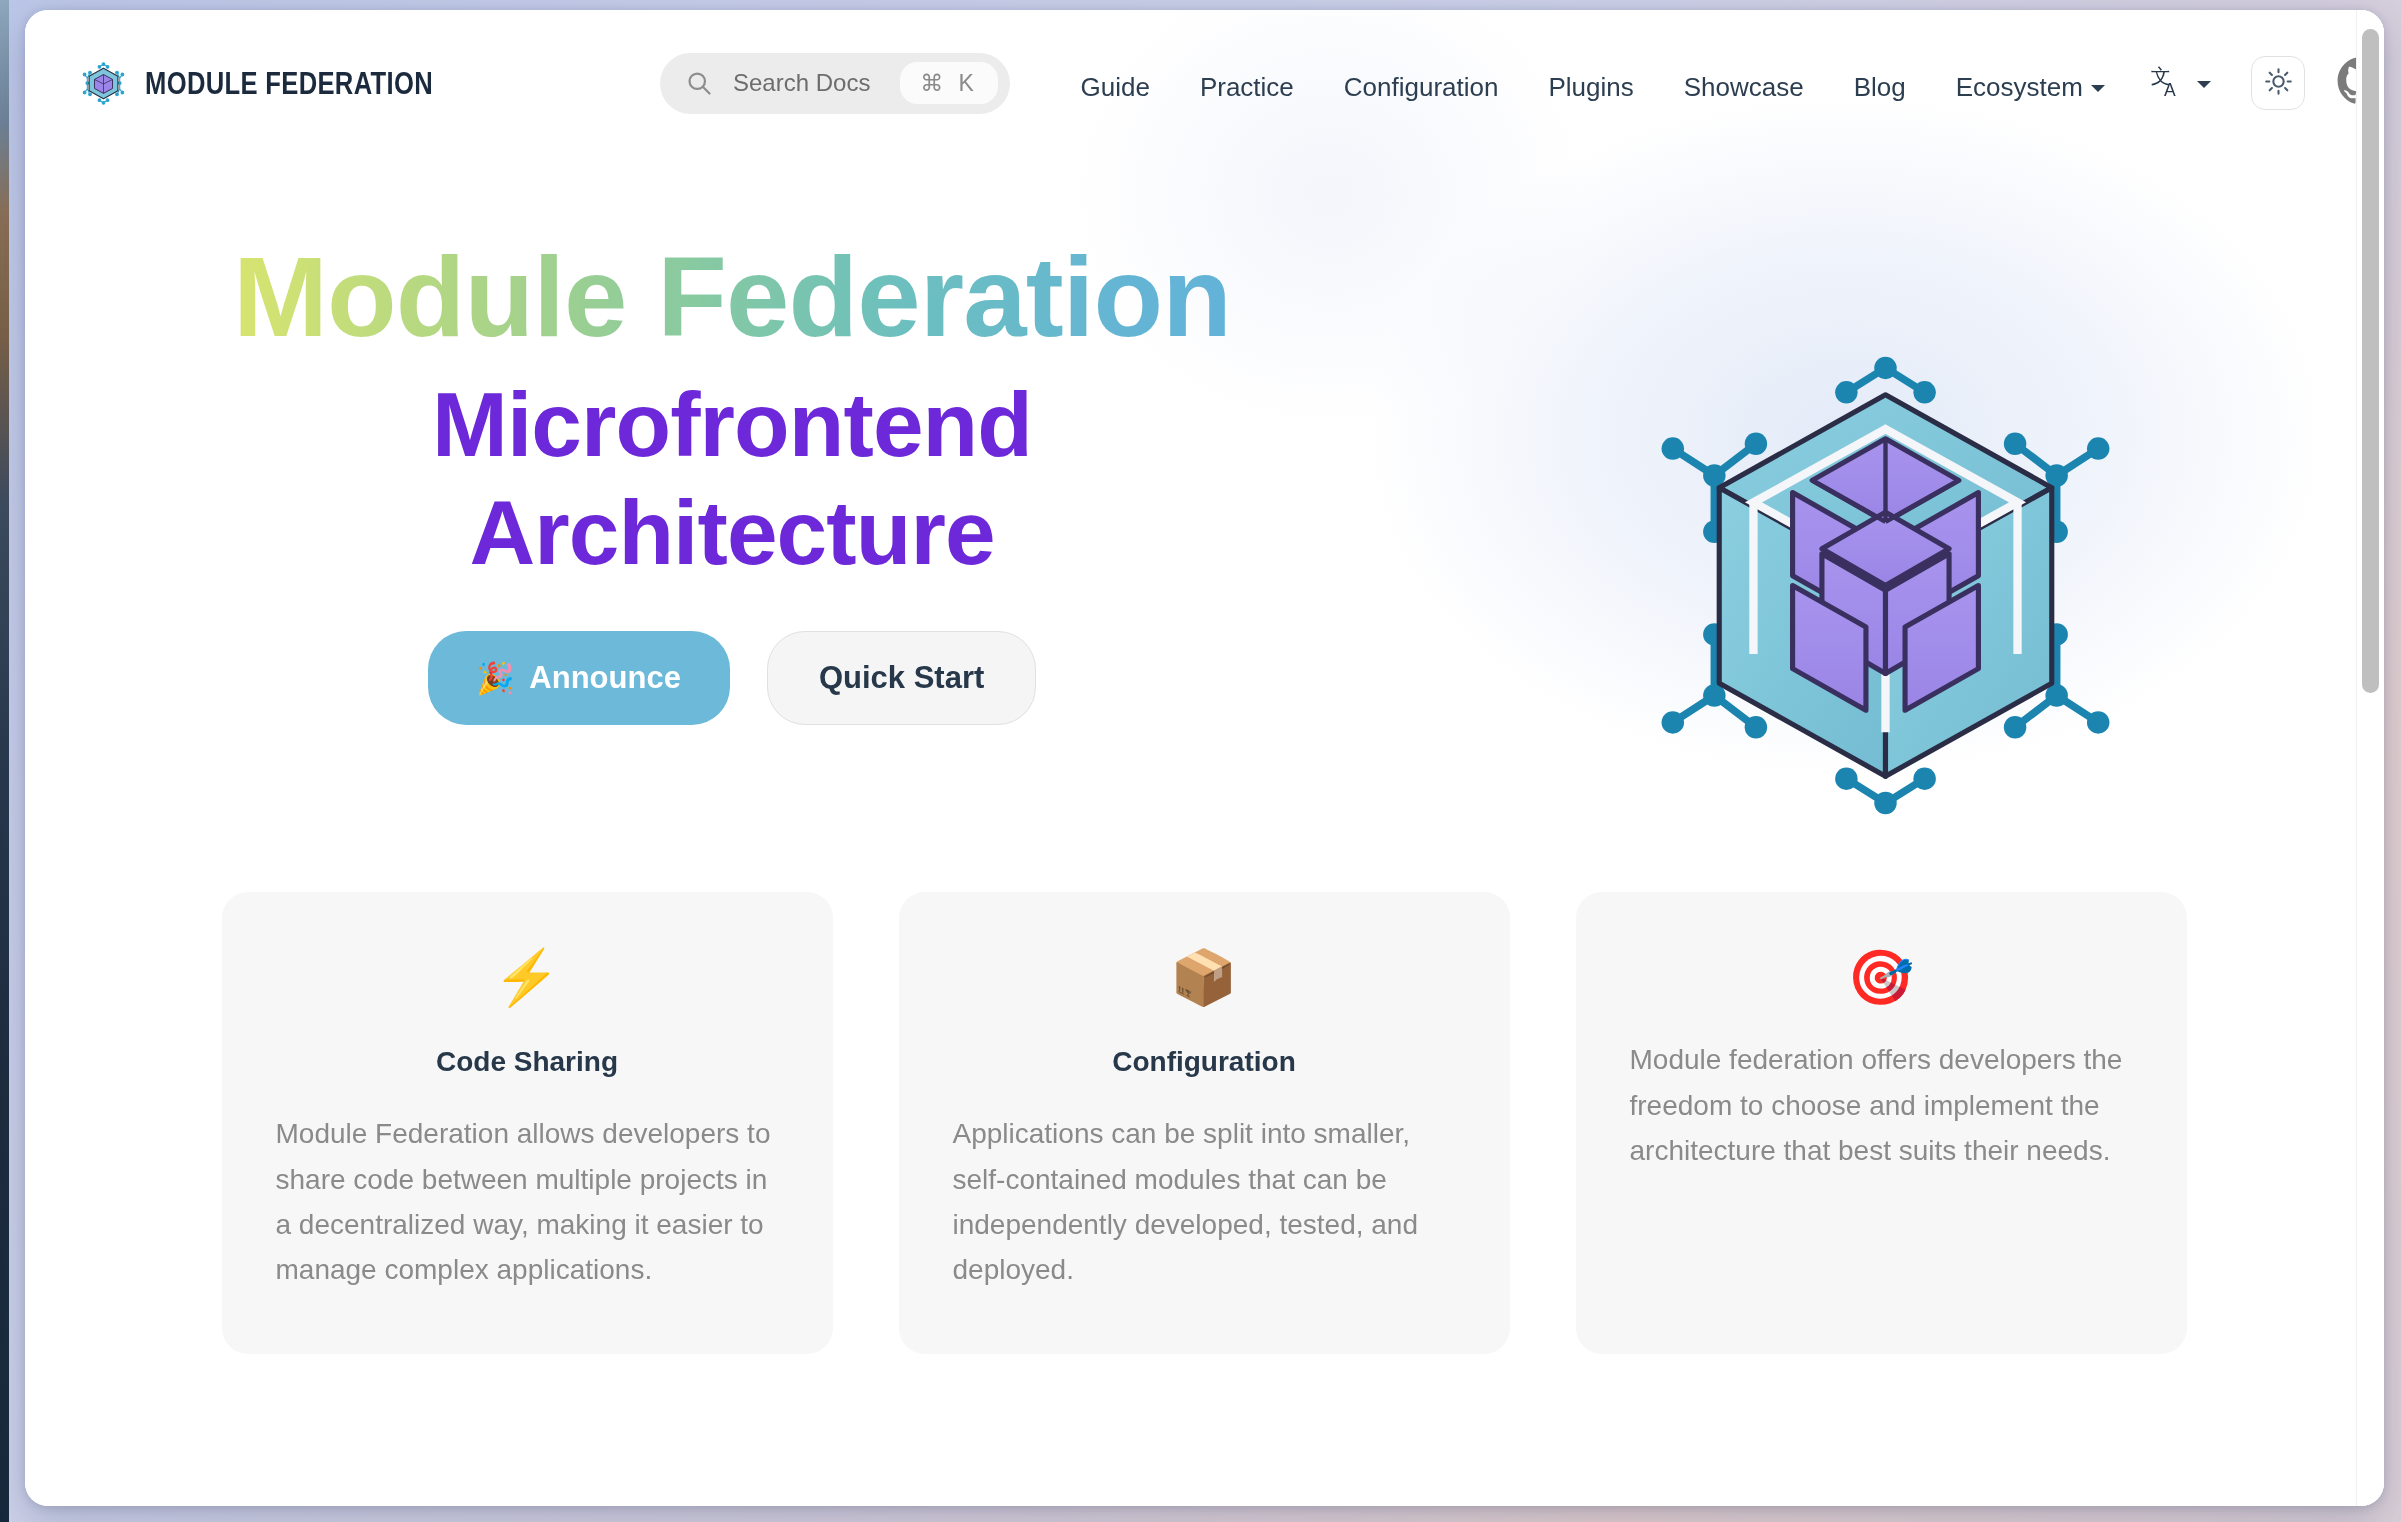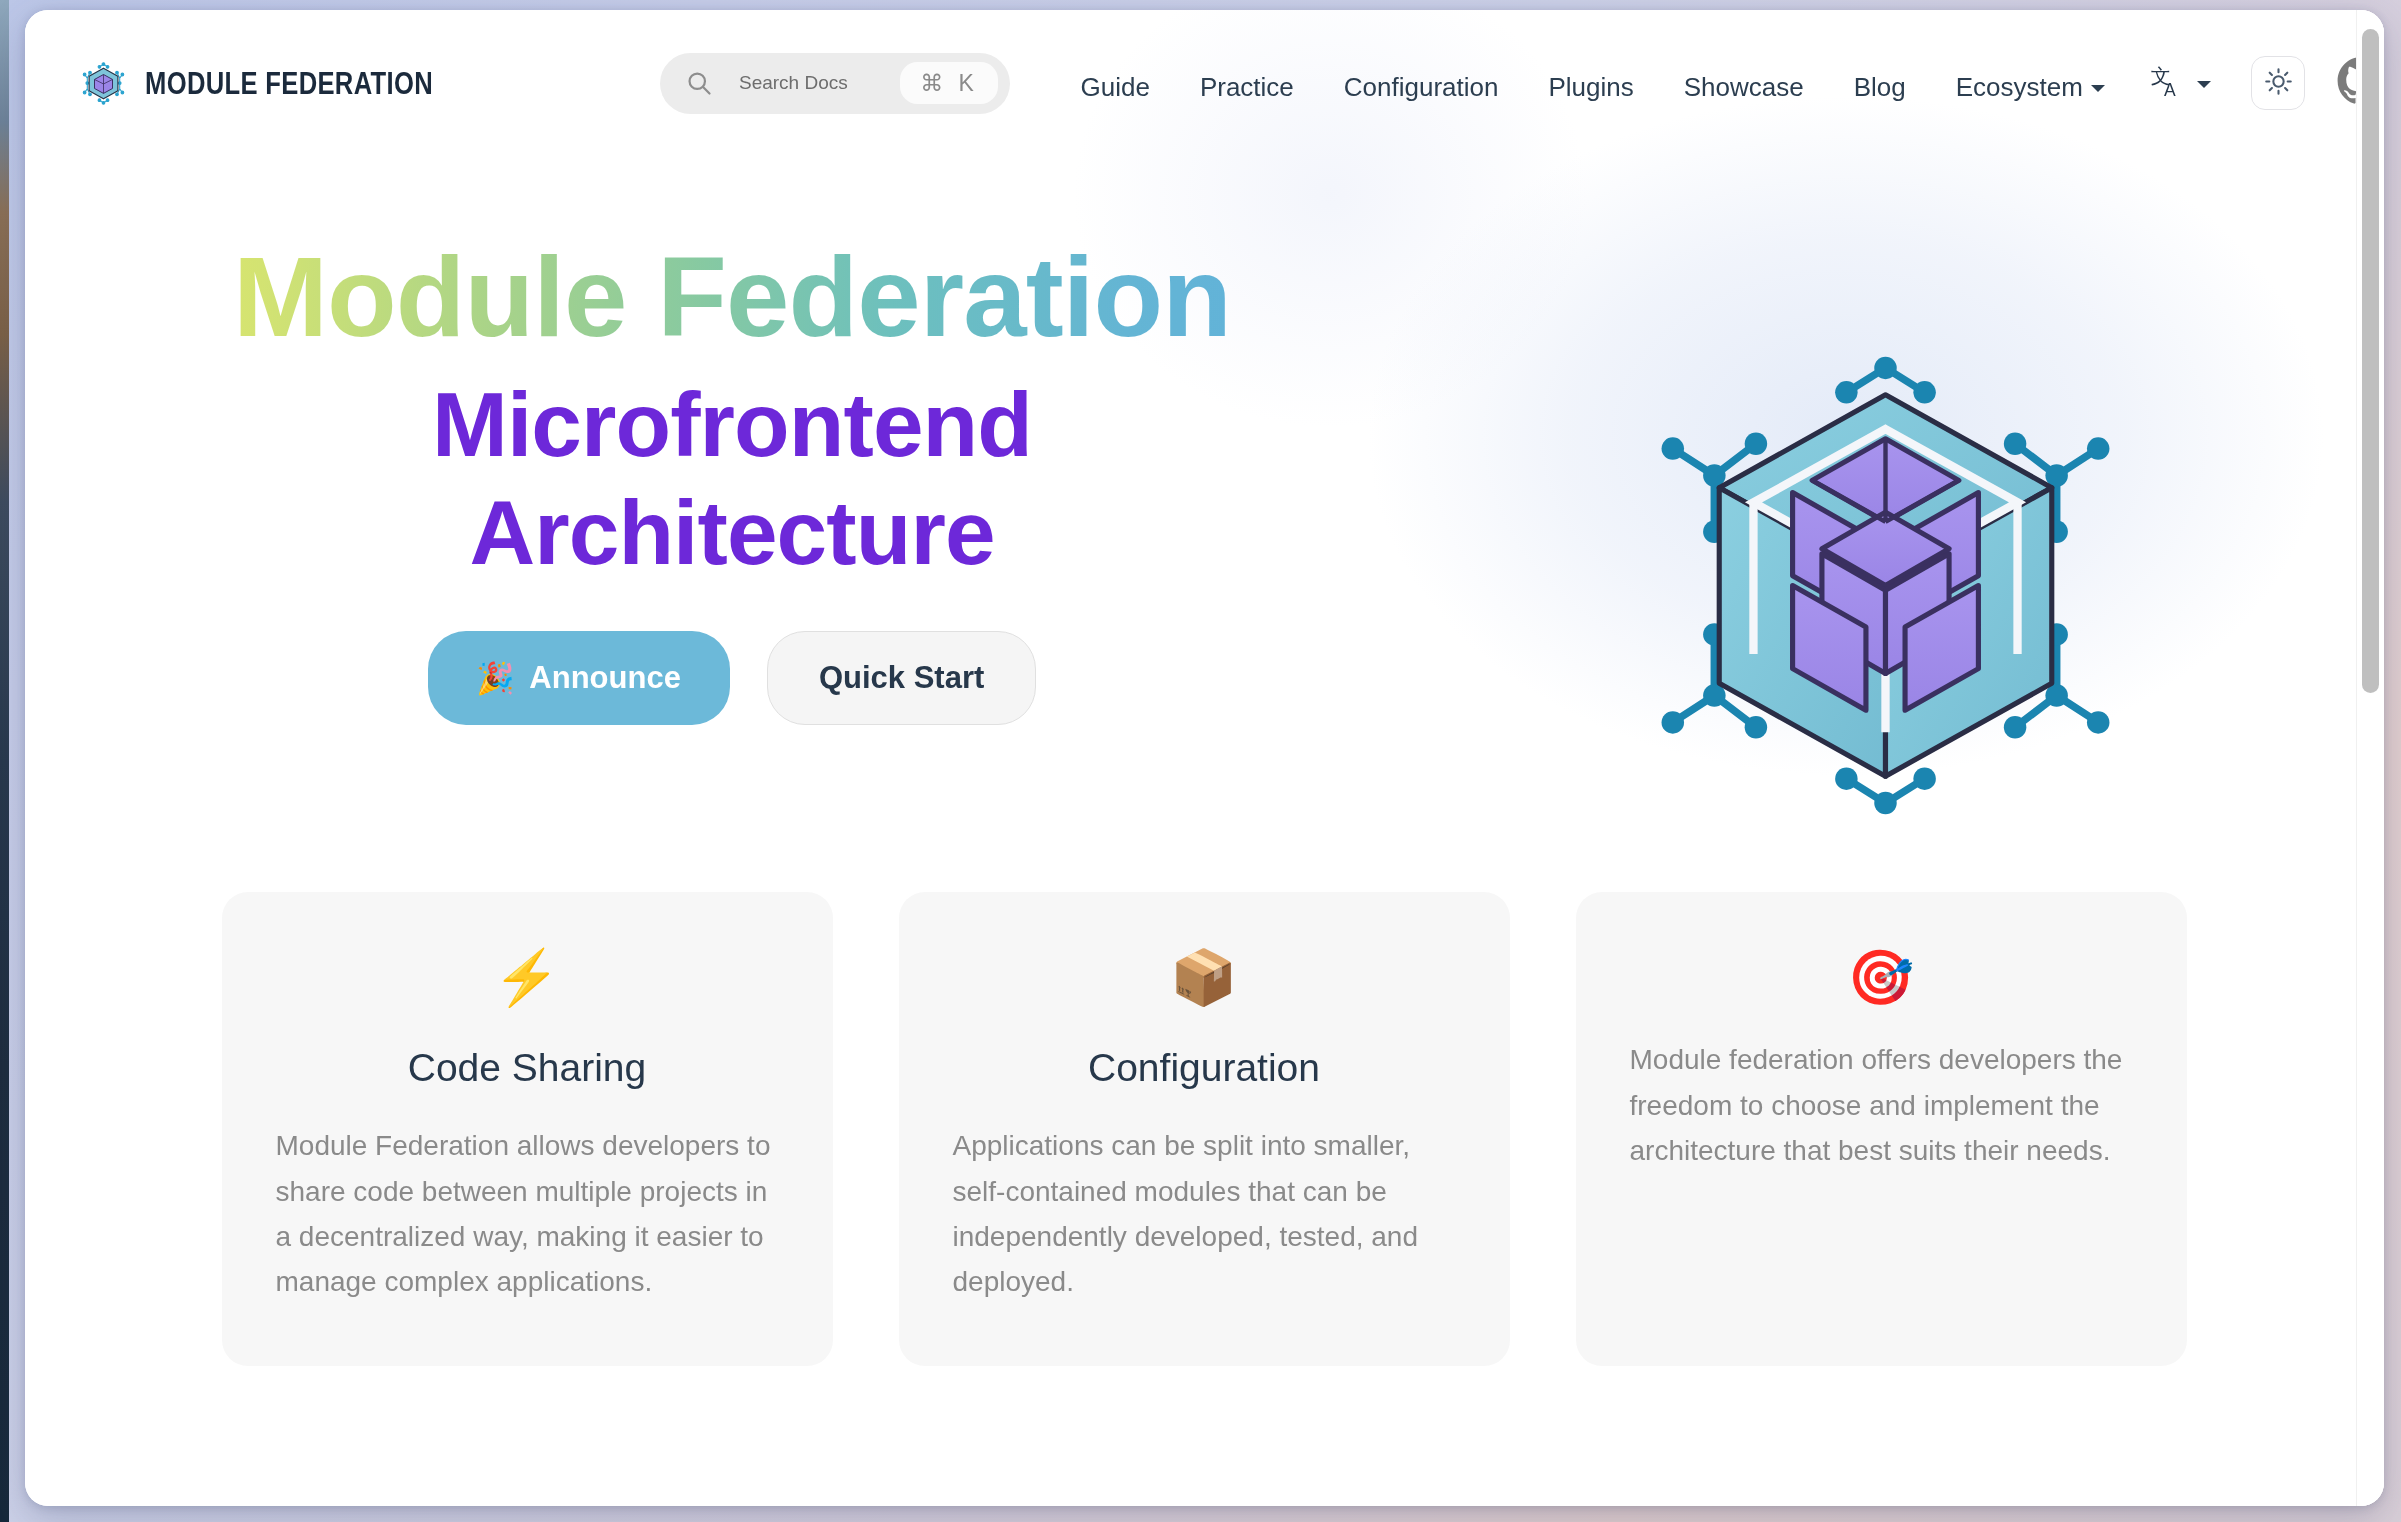--- a/index.html
+++ b/index.html
@@ -58,22 +58,22 @@
     margin-left:156px;
     width:350px; height:61px;
     background:#ececec;
     border-radius:31px;
     display:flex; align-items:center;
     padding:0 12.2px 0 24.5px;
     flex:0 0 auto;
   }
   #search-icon { flex:0 0 auto; display:block; }
   #search-placeholder {
-    margin-left:26px;
-    font-size:19px;
+    margin-left:20px;
+    font-size:24px;
     color:#6d6d6d;
     flex:1;
     white-space:nowrap;
   }
   #search-kbd {
     background:#fbfbfb;
     border-radius:17.5px;
     padding:7.9px 20px;
     font-size:23px;
     color:#8a8a8a;
@@ -232,22 +232,22 @@
     min-height:419px;
   }
   .feature-icon {
     font-size:54px;
     line-height:1;
     text-align:center;
     display:block;
   }
   .feature-title {
     margin-top:42px;
-    font-size:39px;
-    font-weight:normal;
+    font-size:28px;
+    font-weight:bold;
     color:#27384b;
     text-align:center;
   }
   .feature-desc {
     margin-top:33px;
     font-size:28px;
     line-height:1.62;
     color:#8a8a8a;
   }
   

